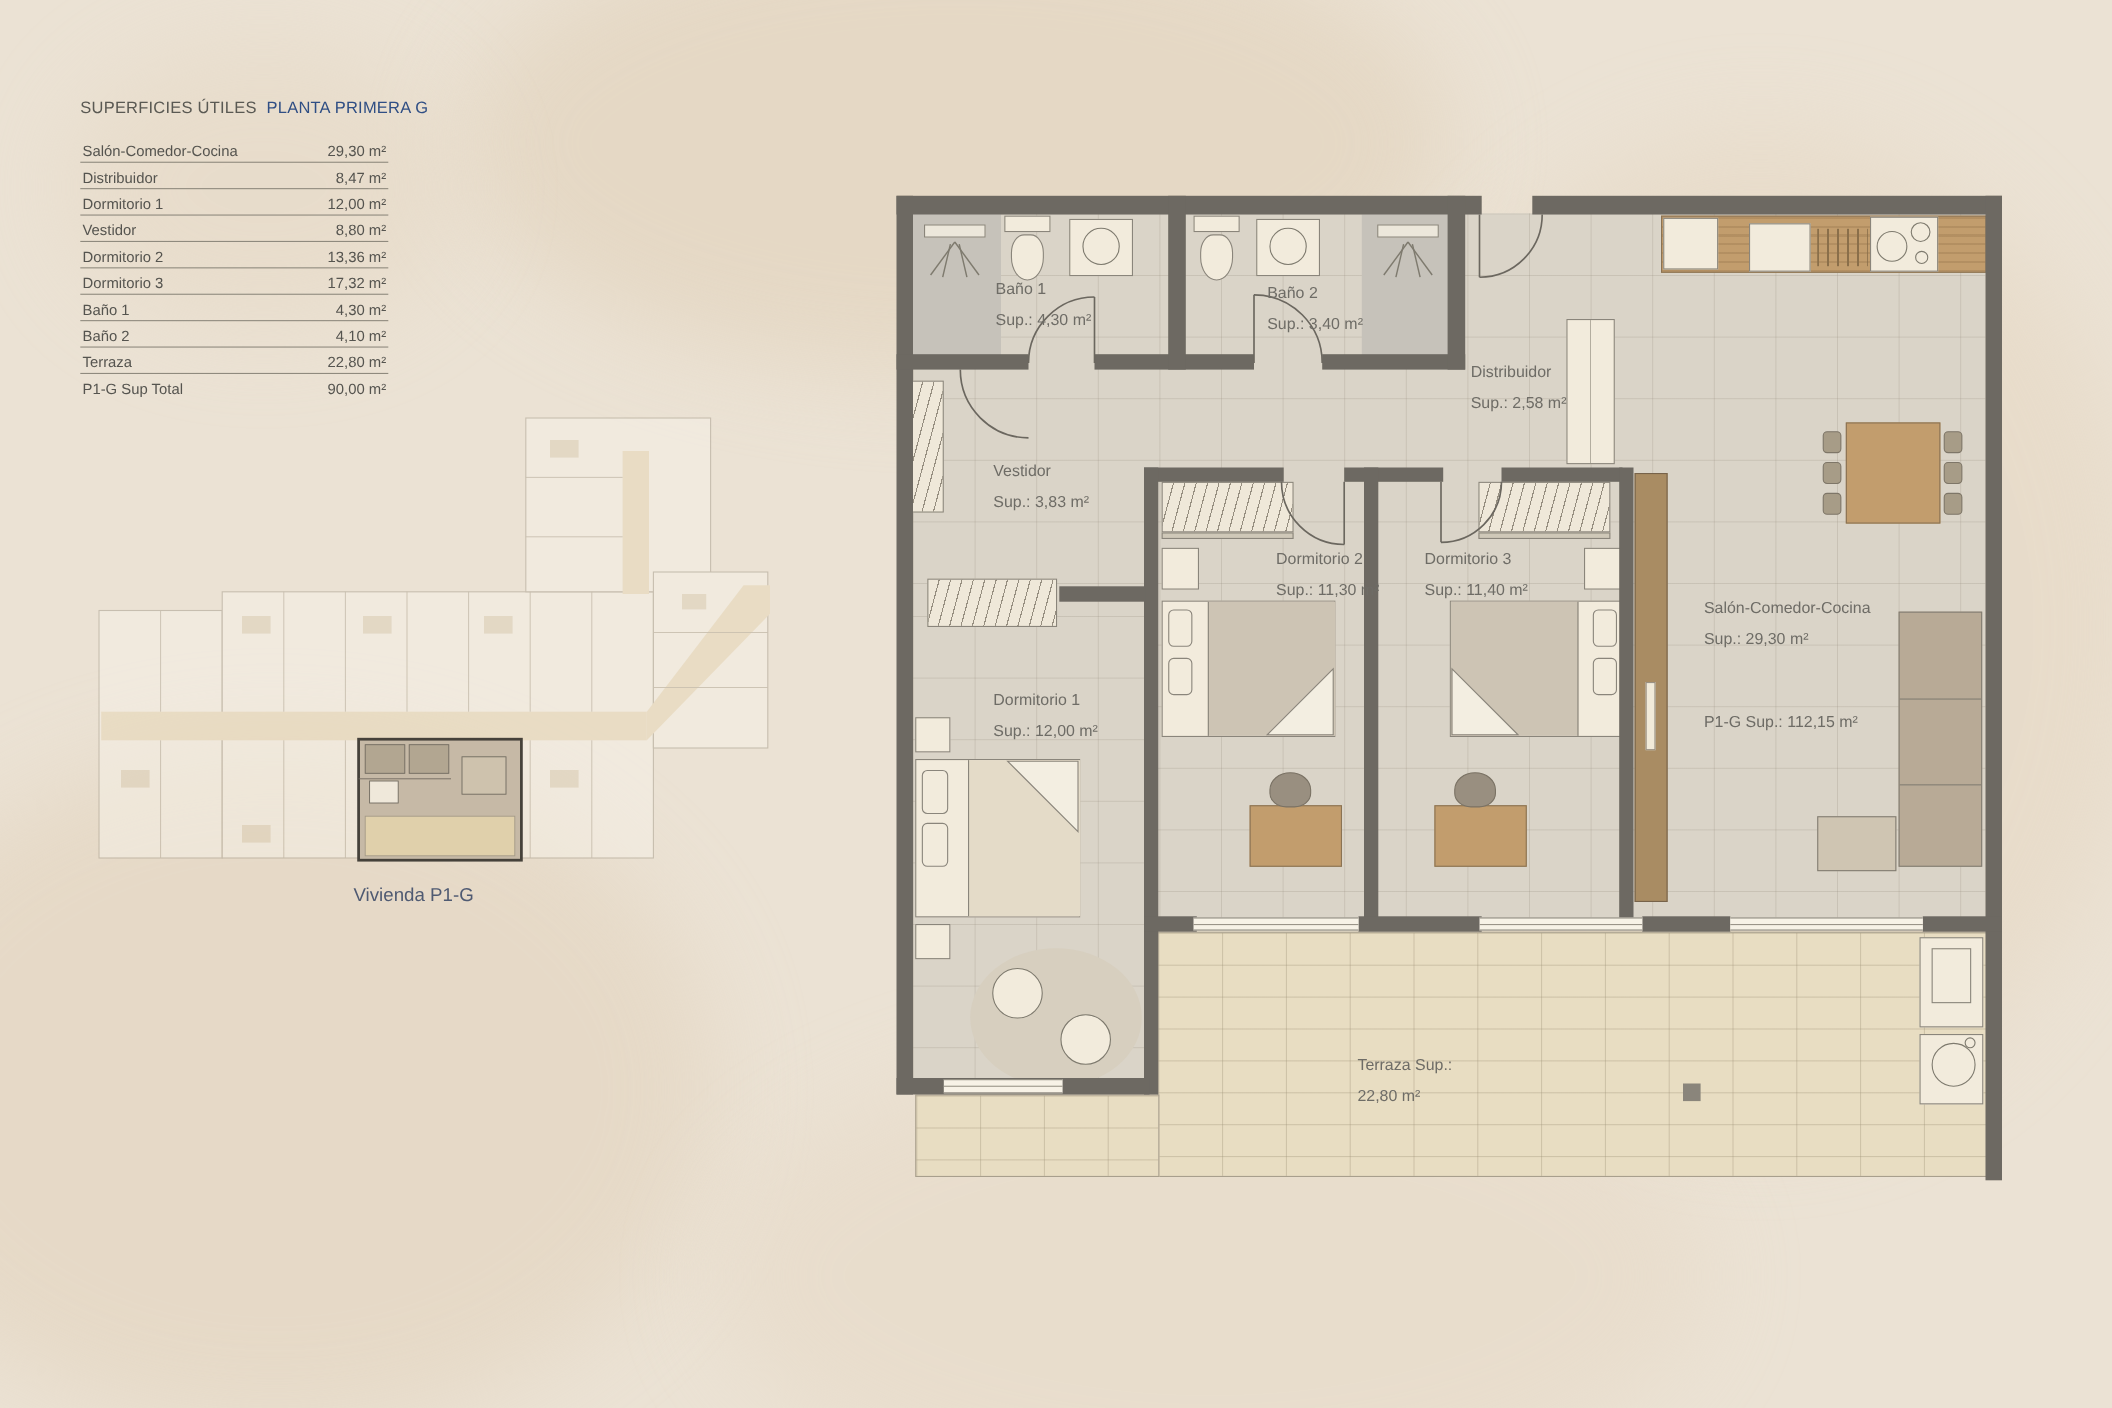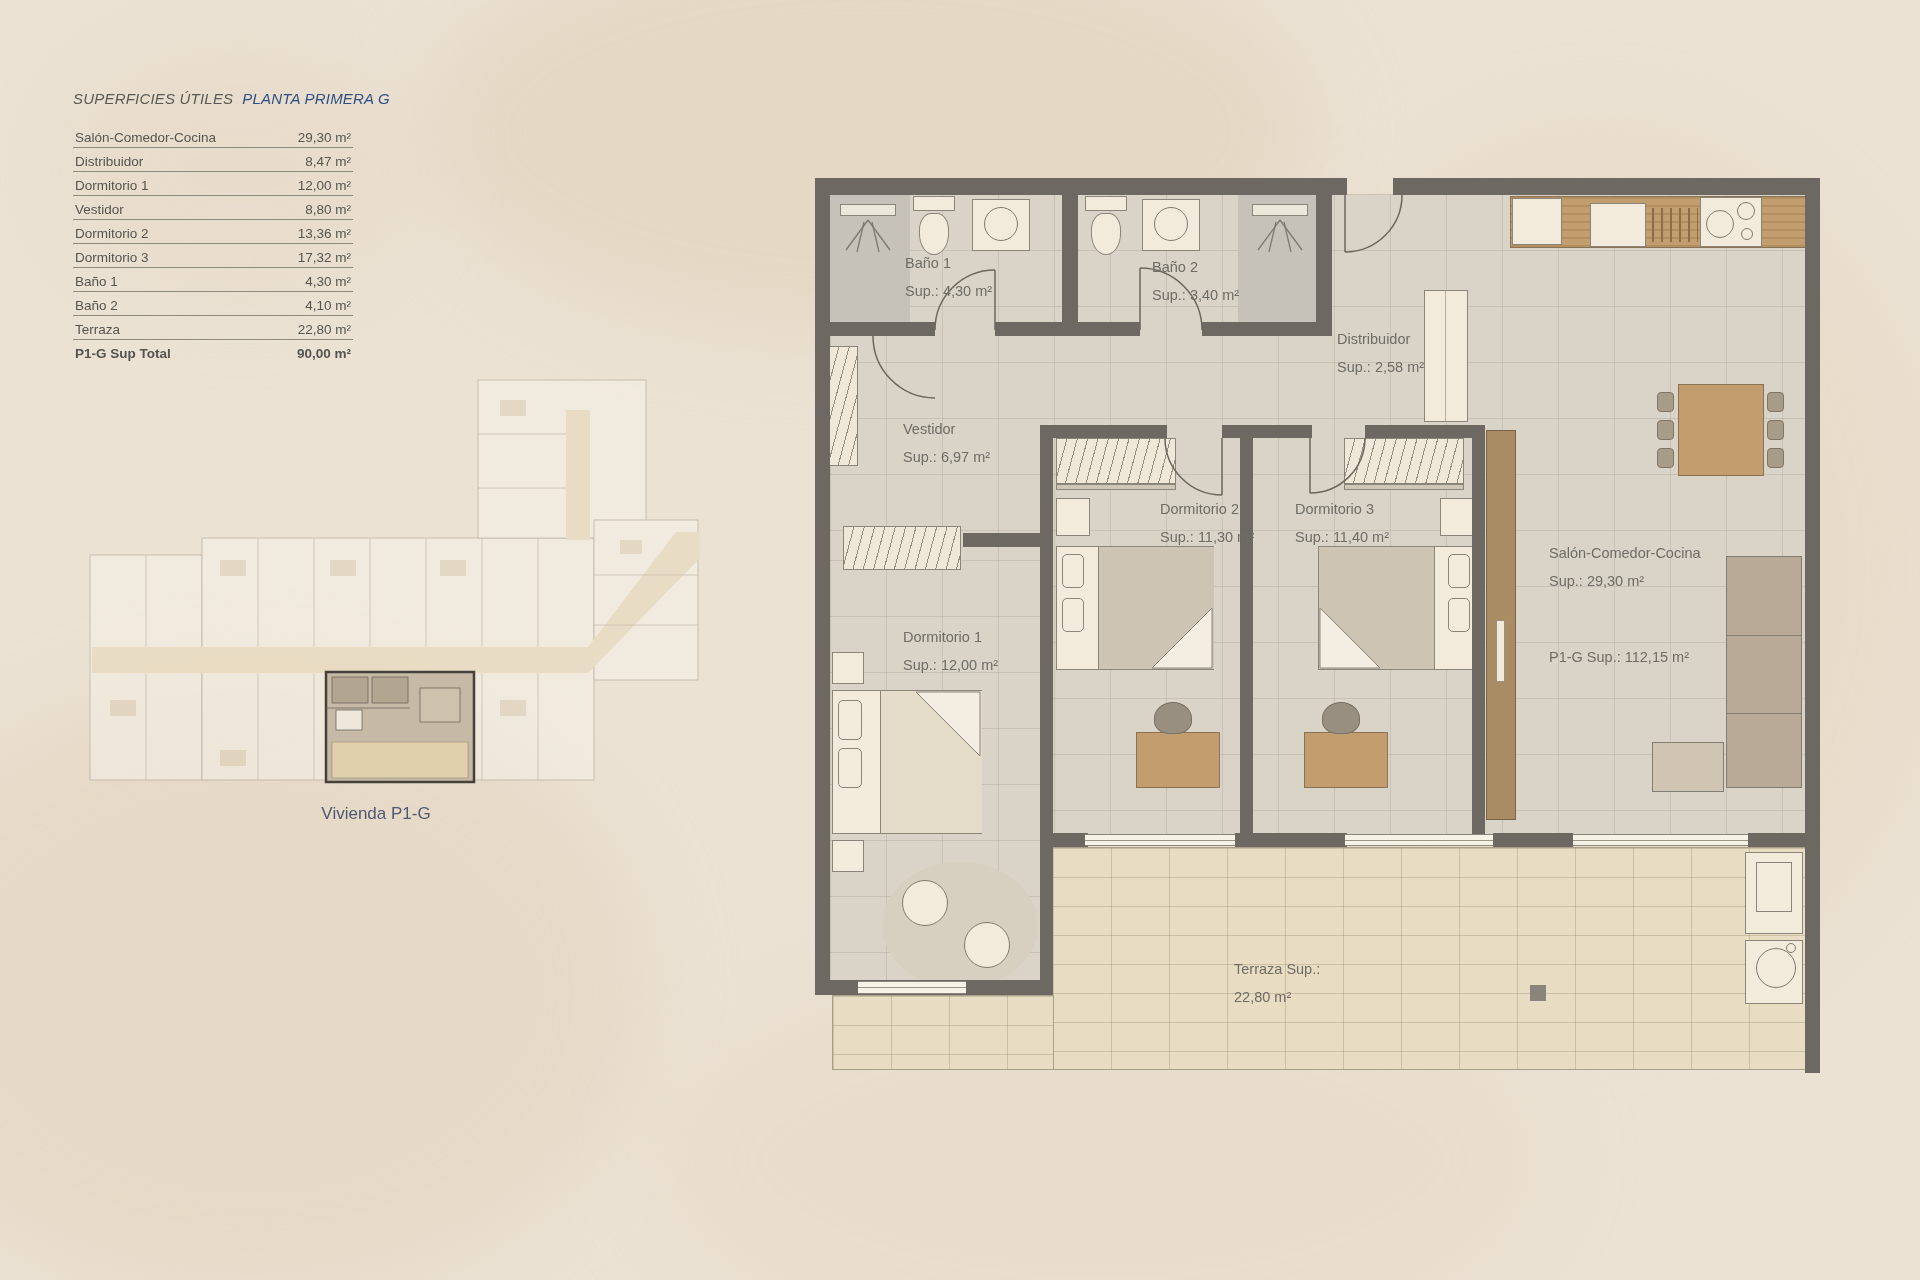--- a/index.html
+++ b/index.html
@@ -2,27 +2,27 @@
 <html><head>
 <meta charset="utf-8">
 <style>
   html,body{margin:0;padding:0;background:#d8cfc2;}
   #stage{position:relative;width:1920px;height:1280px;overflow:hidden;
          background:#ebe2d4;font-family:"Liberation Sans",sans-serif;}
   .blob{position:absolute;border-radius:50%;filter:blur(42px);pointer-events:none;}
 
   
   #areas-panel{position:absolute;left:73px;top:90px;width:280px;color:#55544f;}
-  #areas-title{font-size:15px;letter-spacing:.2px;white-space:nowrap;font-style:italic;}
+  #areas-title{font-size:15px;letter-spacing:.2px;white-space:nowrap;}
   #areas-title .t1{color:#5a5953;}
   #areas-title .t2{color:#2f4e84;margin-left:9px;}
   #areas-rows{margin-top:17px;}
   .trow{display:flex;justify-content:space-between;align-items:flex-end;
         height:21px;border-bottom:1px solid #8f8a7e;font-size:13.5px;padding:0 2px 2px 2px;}
-  .trow.last{border-bottom:none;font-weight:bold;}
+  .trow.last{border-bottom:none;}
 
   
   #mini-caption{position:absolute;left:286px;top:804px;width:180px;text-align:center;
                 font-size:17px;color:#4f5a72;}
 
   
   .abs{position:absolute;}
   .wall{position:absolute;background:#6d6962;}
   .tile{position:absolute;background-color:#dad4c8;
         background-image:linear-gradient(rgba(150,140,125,.25) 1px,transparent 1px),
@@ -306,21 +306,21 @@
     <div class="lbl" style="left:1152px;top:259px;">
       <div class="nm">Baño 2</div>
       <div class="sp">Sup.: 3,40 m²</div>
     </div>
     <div class="lbl" style="left:1337px;top:331px;">
       <div class="nm">Distribuidor</div>
       <div class="sp">Sup.: 2,58 m²</div>
     </div>
     <div class="lbl" style="left:903px;top:421px;">
       <div class="nm">Vestidor</div>
-      <div class="sp">Sup.: 6,97 m²</div>
+      <div class="sp">Sup.: 3,83 m²</div>
     </div>
     <div class="lbl" style="left:1160px;top:501px;">
       <div class="nm">Dormitorio 2</div>
       <div class="sp">Sup.: 11,30 m²</div>
     </div>
     <div class="lbl" style="left:1295px;top:501px;">
       <div class="nm">Dormitorio 3</div>
       <div class="sp">Sup.: 11,40 m²</div>
     </div>
     <div class="lbl" style="left:1549px;top:545px;">

